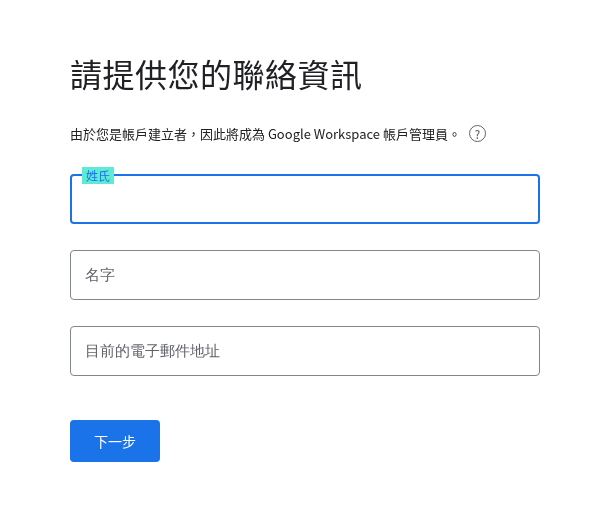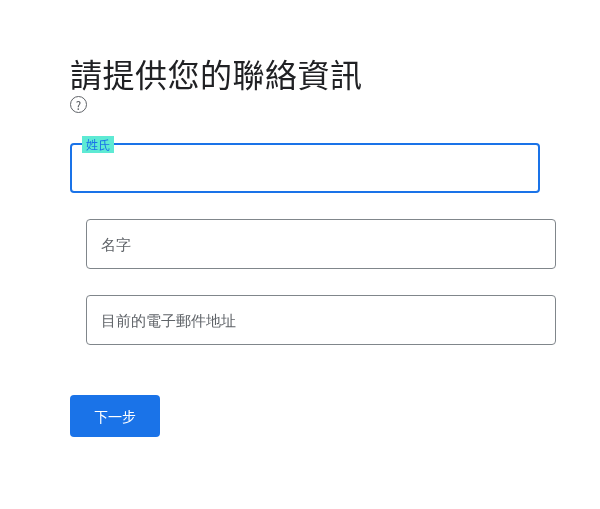--- a/index.html
+++ b/index.html
@@ -11,20 +11,21 @@
       font-family: "Microsoft JhengHei", "PingFang TC", "Noto Sans CJK TC", Arial, sans-serif;
       background: #fff;
       width: 600px;
       height: 509px;
       padding: 50px 60px 40px 70px;
     }
     .heading {
       font-size: 32px;
       font-weight: 400;
       color: #202124;
+      margin-bottom: 28px;
       letter-spacing: 0.5px;
     }
     .subtext-row {
       display: flex;
       align-items: center;
       gap: 8px;
       margin-bottom: 30px;
     }
     .subtext {
       font-size: 13px;
@@ -75,46 +76,46 @@
     .input-normal {
       width: 100%;
       height: 50px;
       border: 1px solid #80868b;
       border-radius: 4px;
       padding: 0 14px;
       font-size: 15px;
       outline: none;
       background: #fff;
       color: #202124;
-      margin-left: 16px;
     }
     .input-normal::placeholder {
       color: #5f6368;
       opacity: 1;
     }
     .next-btn {
       background: #1a73e8;
       color: #fff;
       border: none;
       border-radius: 4px;
       padding: 11px 24px;
       font-size: 14px;
       cursor: pointer;
       font-family: inherit;
-      margin-top: 24px;
+      margin-top: 18px;
     }
   </style>
 </head>
 <body>
 
 
 
 <h1 class="heading">請提供您的聯絡資訊</h1>
 
 <div class="subtext-row">
+  <span class="subtext">由於您是帳戶建立者，因此將成為 Google Workspace 帳戶管理員。</span>
   <span class="help-icon">?</span>
 </div>
 
 <div class="field-group field-active">
   <span class="floating-label">姓氏</span>
   <input type="text" class="input-active" value="" style="">
 </div>
 
 <div class="field-group">
   <input type="text" class="input-normal" placeholder="名字" style="">

